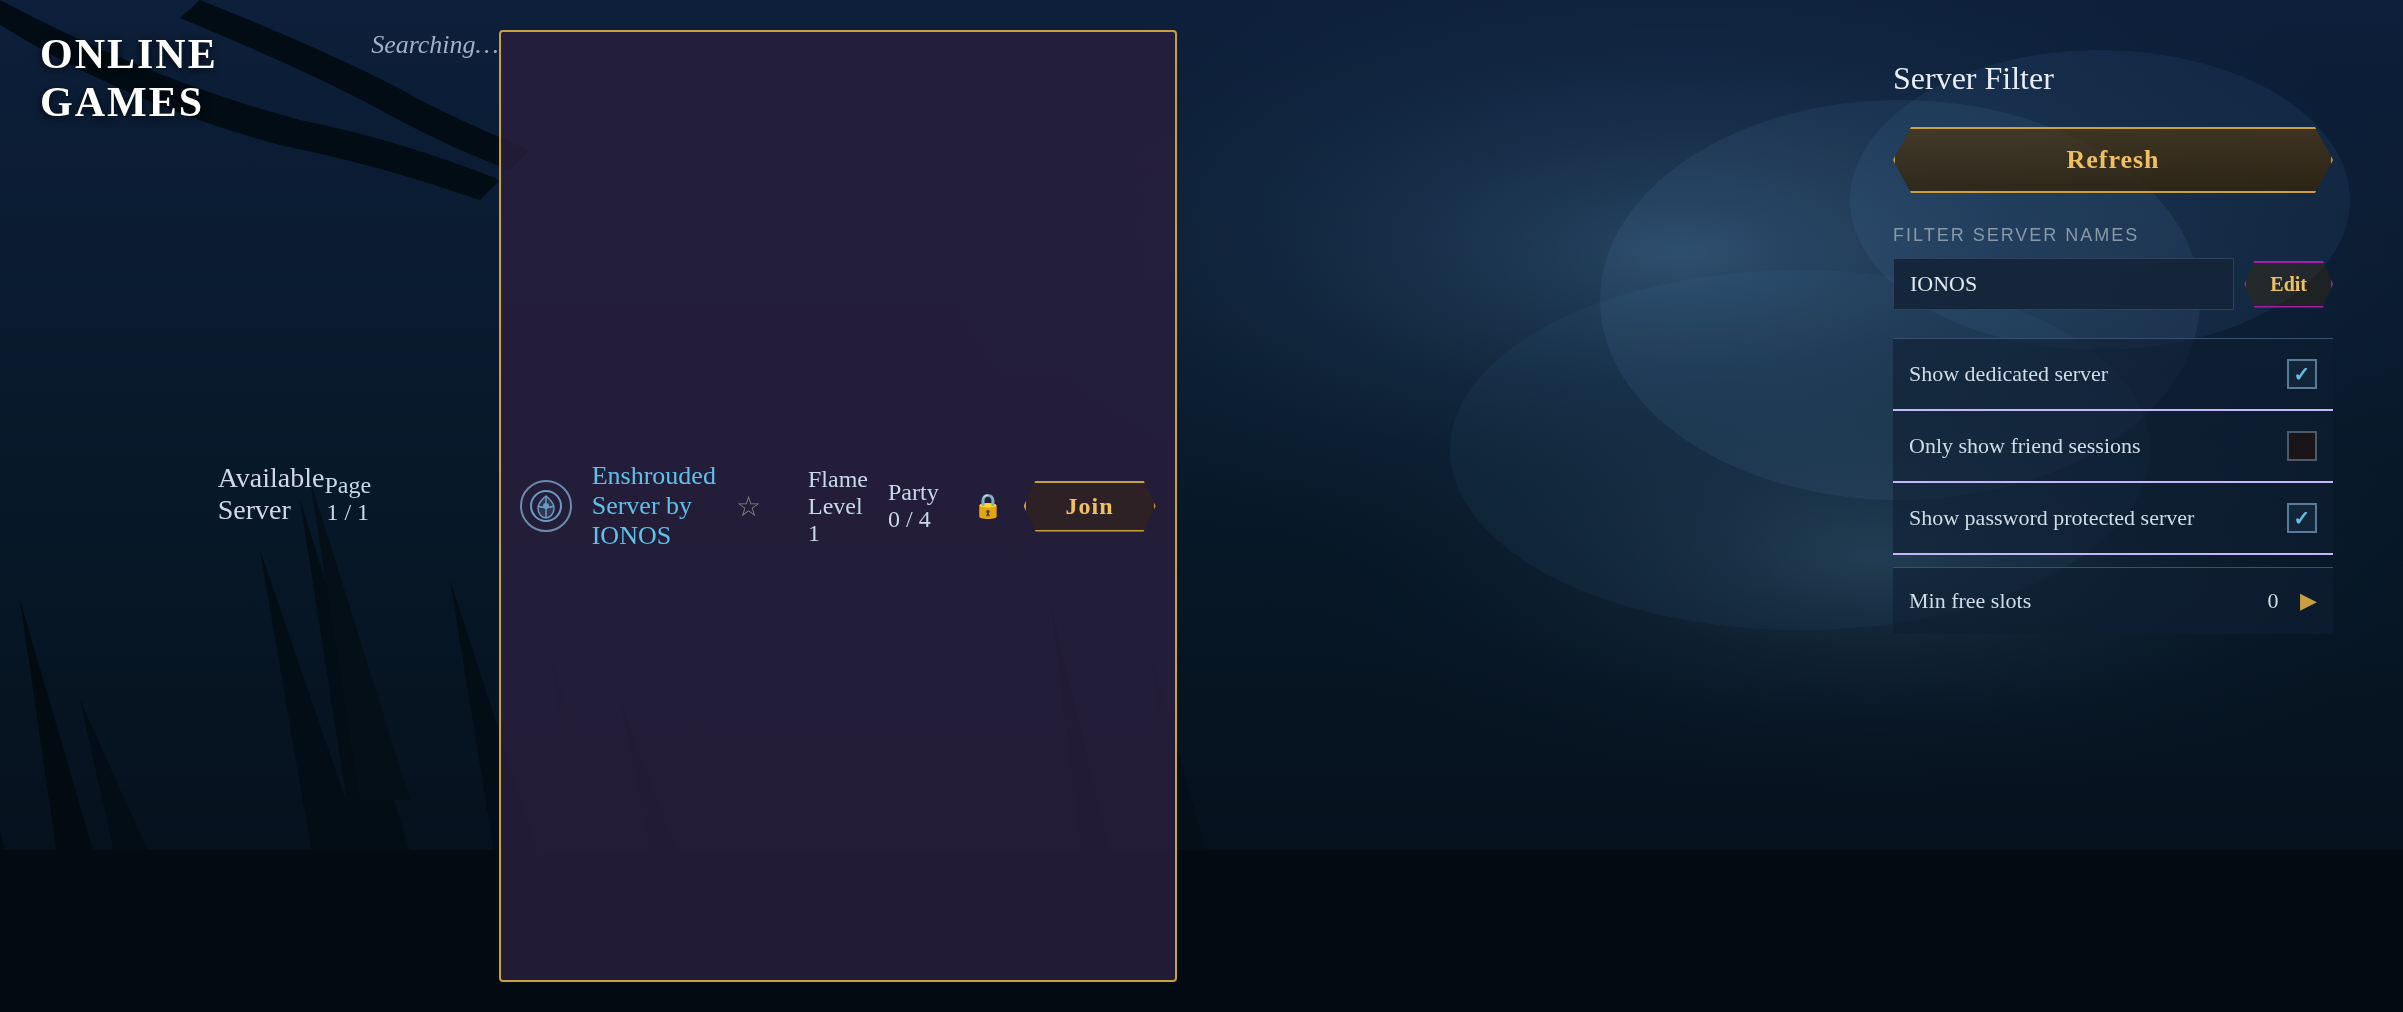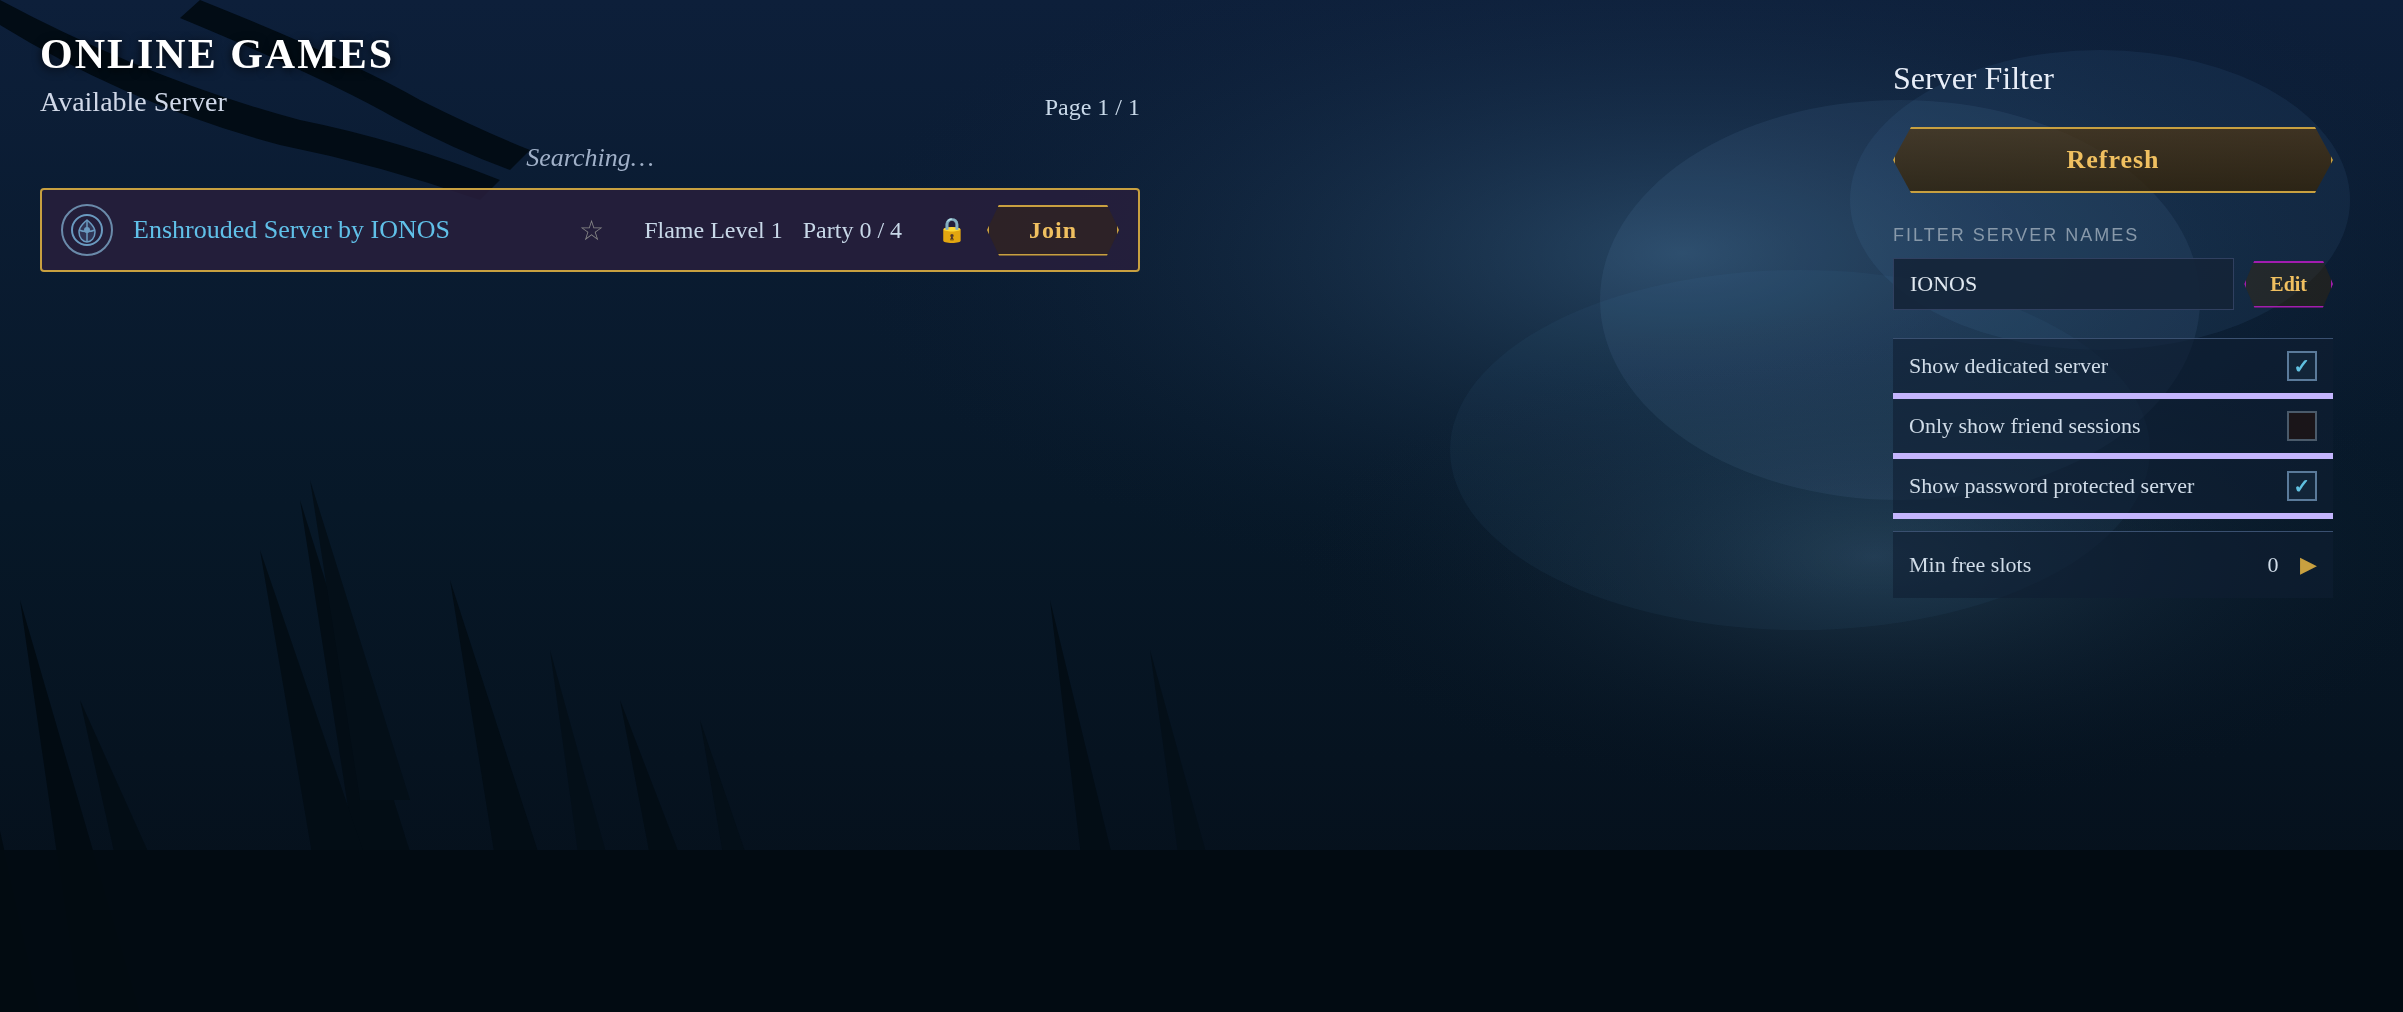--- a/index.html
+++ b/index.html
@@ -40,21 +40,21 @@
       z-index: 10;
       display: flex;
       flex-direction: column;
       padding: 30px 40px;
     }
 
     
     .left-panel {
       flex: 1;
       display: flex;
-      flex-direction: column;
+      flex-direction: row;
       max-width: 1100px;
     }
 
     .page-title {
       font-size: 42px;
       font-weight: 900;
       color: #ffffff;
       text-transform: uppercase;
       letter-spacing: 2px;
       text-shadow: 0 2px 10px rgba(0,0,0,0.8);
@@ -110,21 +110,21 @@
 
     .star-icon {
       color: #888;
       font-size: 28px;
       cursor: pointer;
     }
 
     .flame-level {
       color: #c8d8e8;
       font-size: 24px;
-      margin-left: 20px;
+      margin-left: 27px;
     }
 
     .party-info {
       color: #c8d8e8;
       font-size: 24px;
       margin-left: auto;
     }
 
     .lock-icon {
       color: #c8d8e8;
@@ -243,22 +243,22 @@
     .filter-options {
       display: flex;
       flex-direction: column;
       border-top: 1px solid #3a5070;
     }
 
     .filter-option {
       display: flex;
       align-items: center;
       justify-content: space-between;
-      padding: 12px 16px;
-      border-bottom: 6px solid #c4b5fd;
+      padding: 20px 16px;
+      border-bottom: 2px solid #c4b5fd;
       background: rgba(15, 30, 50, 0.6);
     }
 
     .filter-option-label {
       color: #d0dce8;
       font-size: 22px;
       font-family: 'Georgia', serif;
     }
 
     .checkbox {

